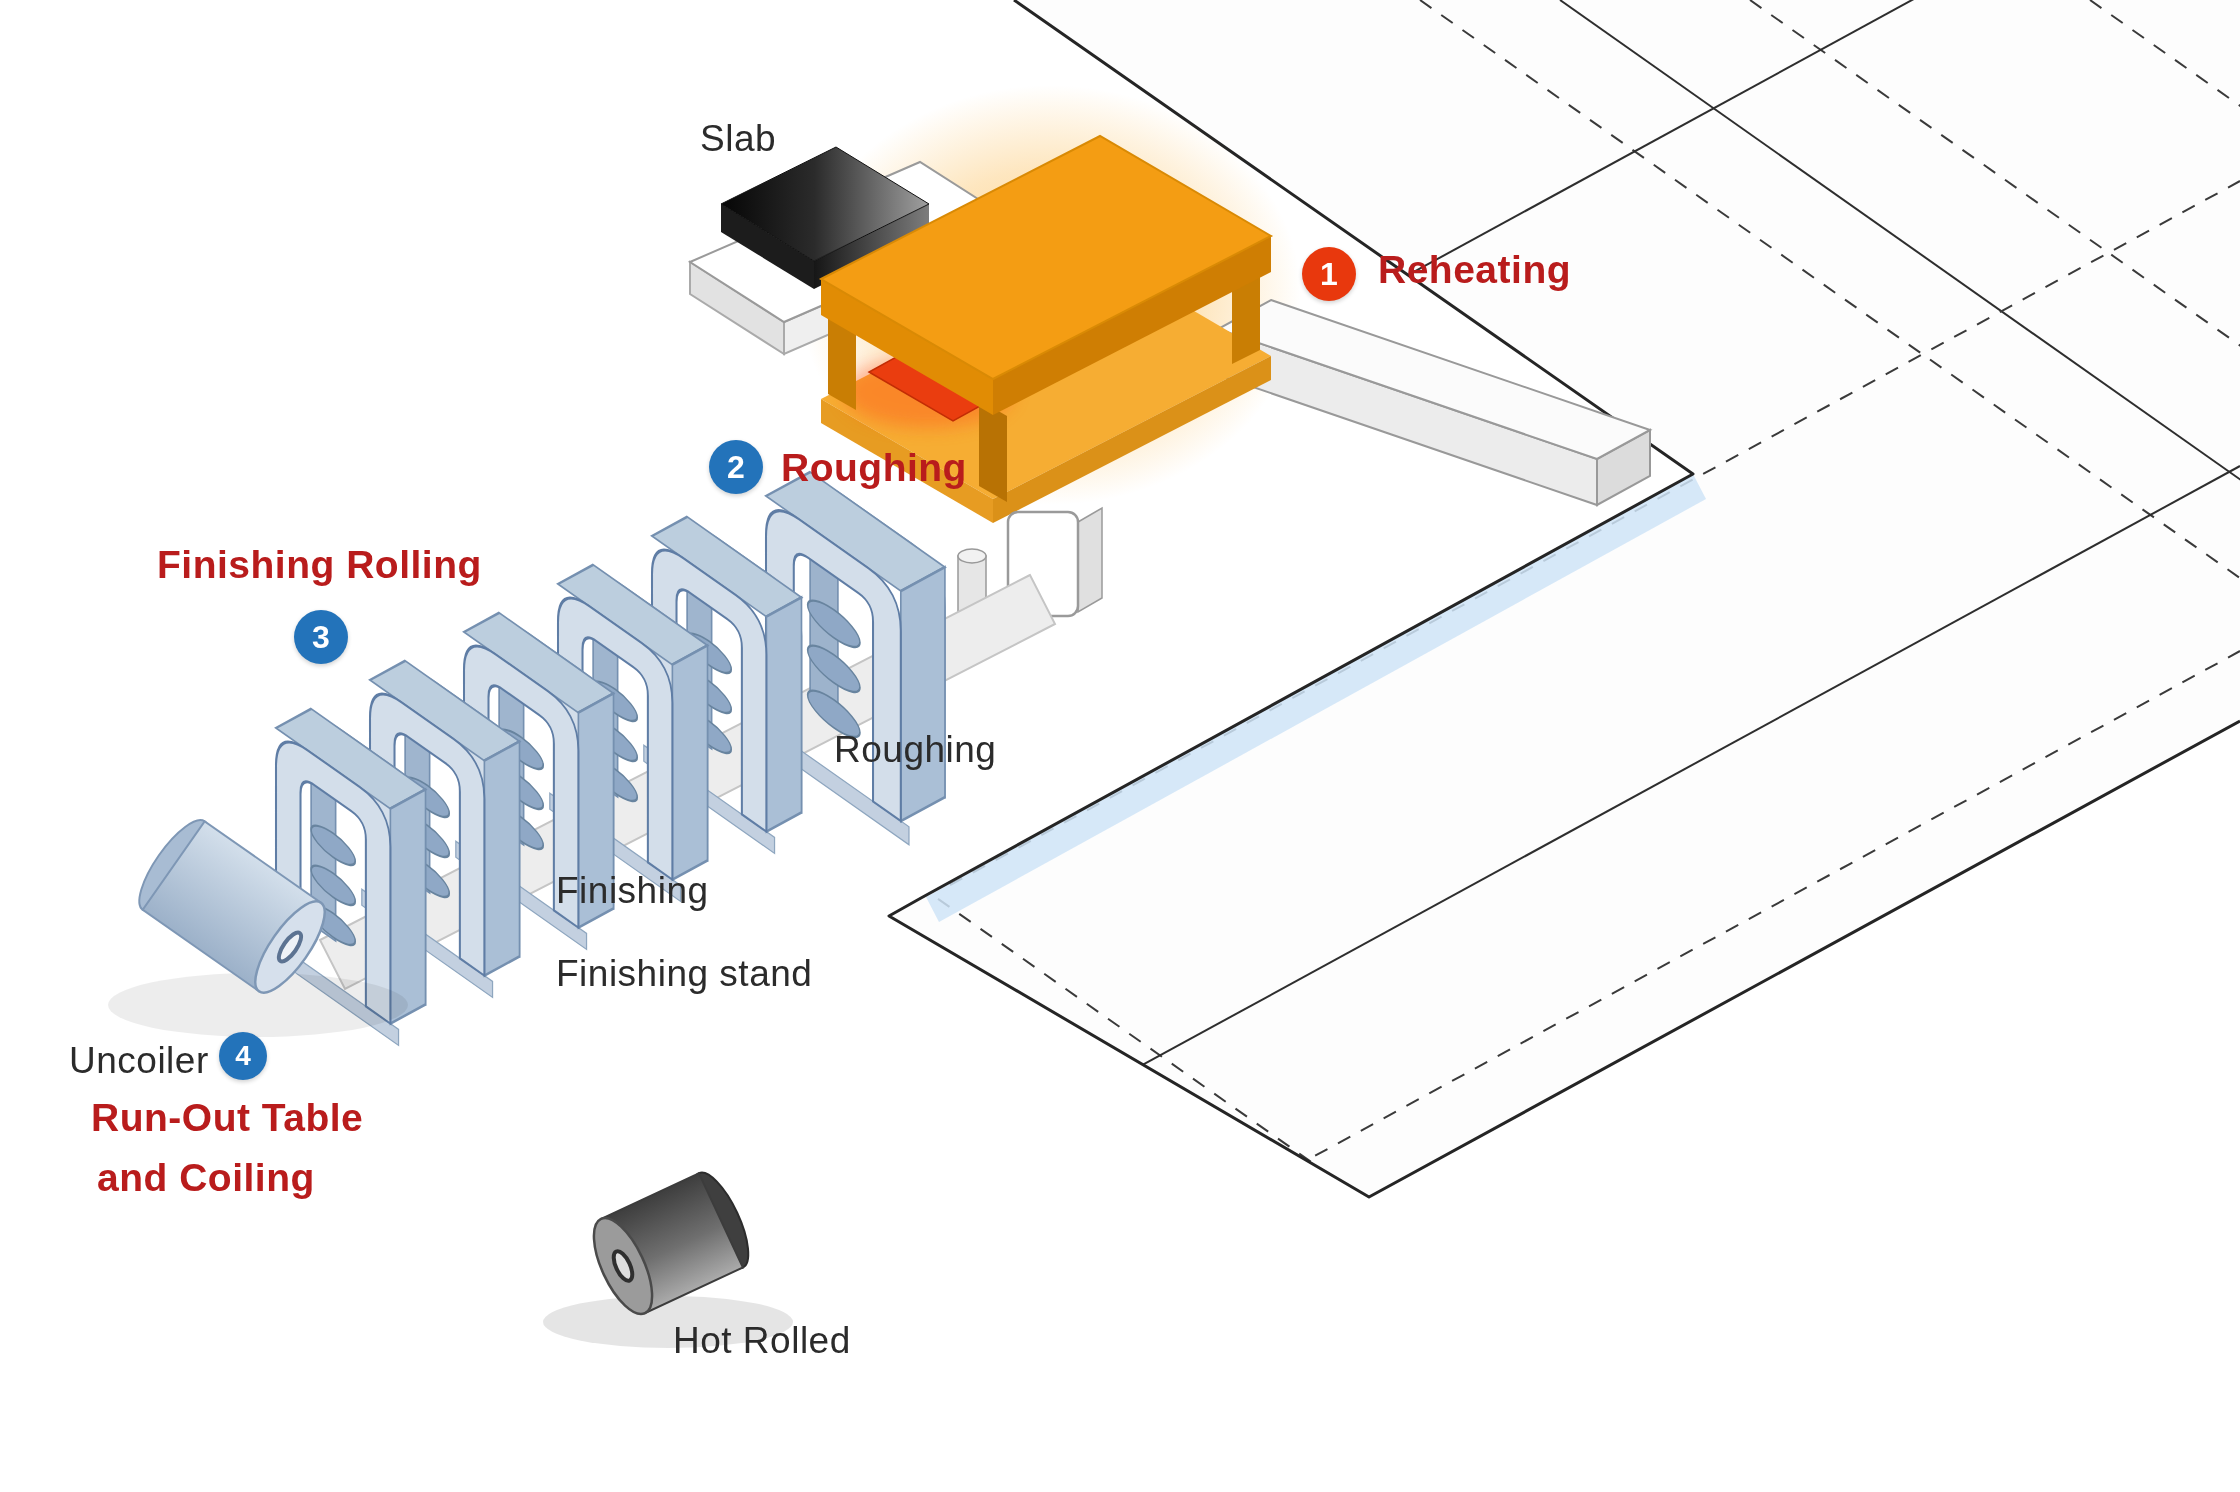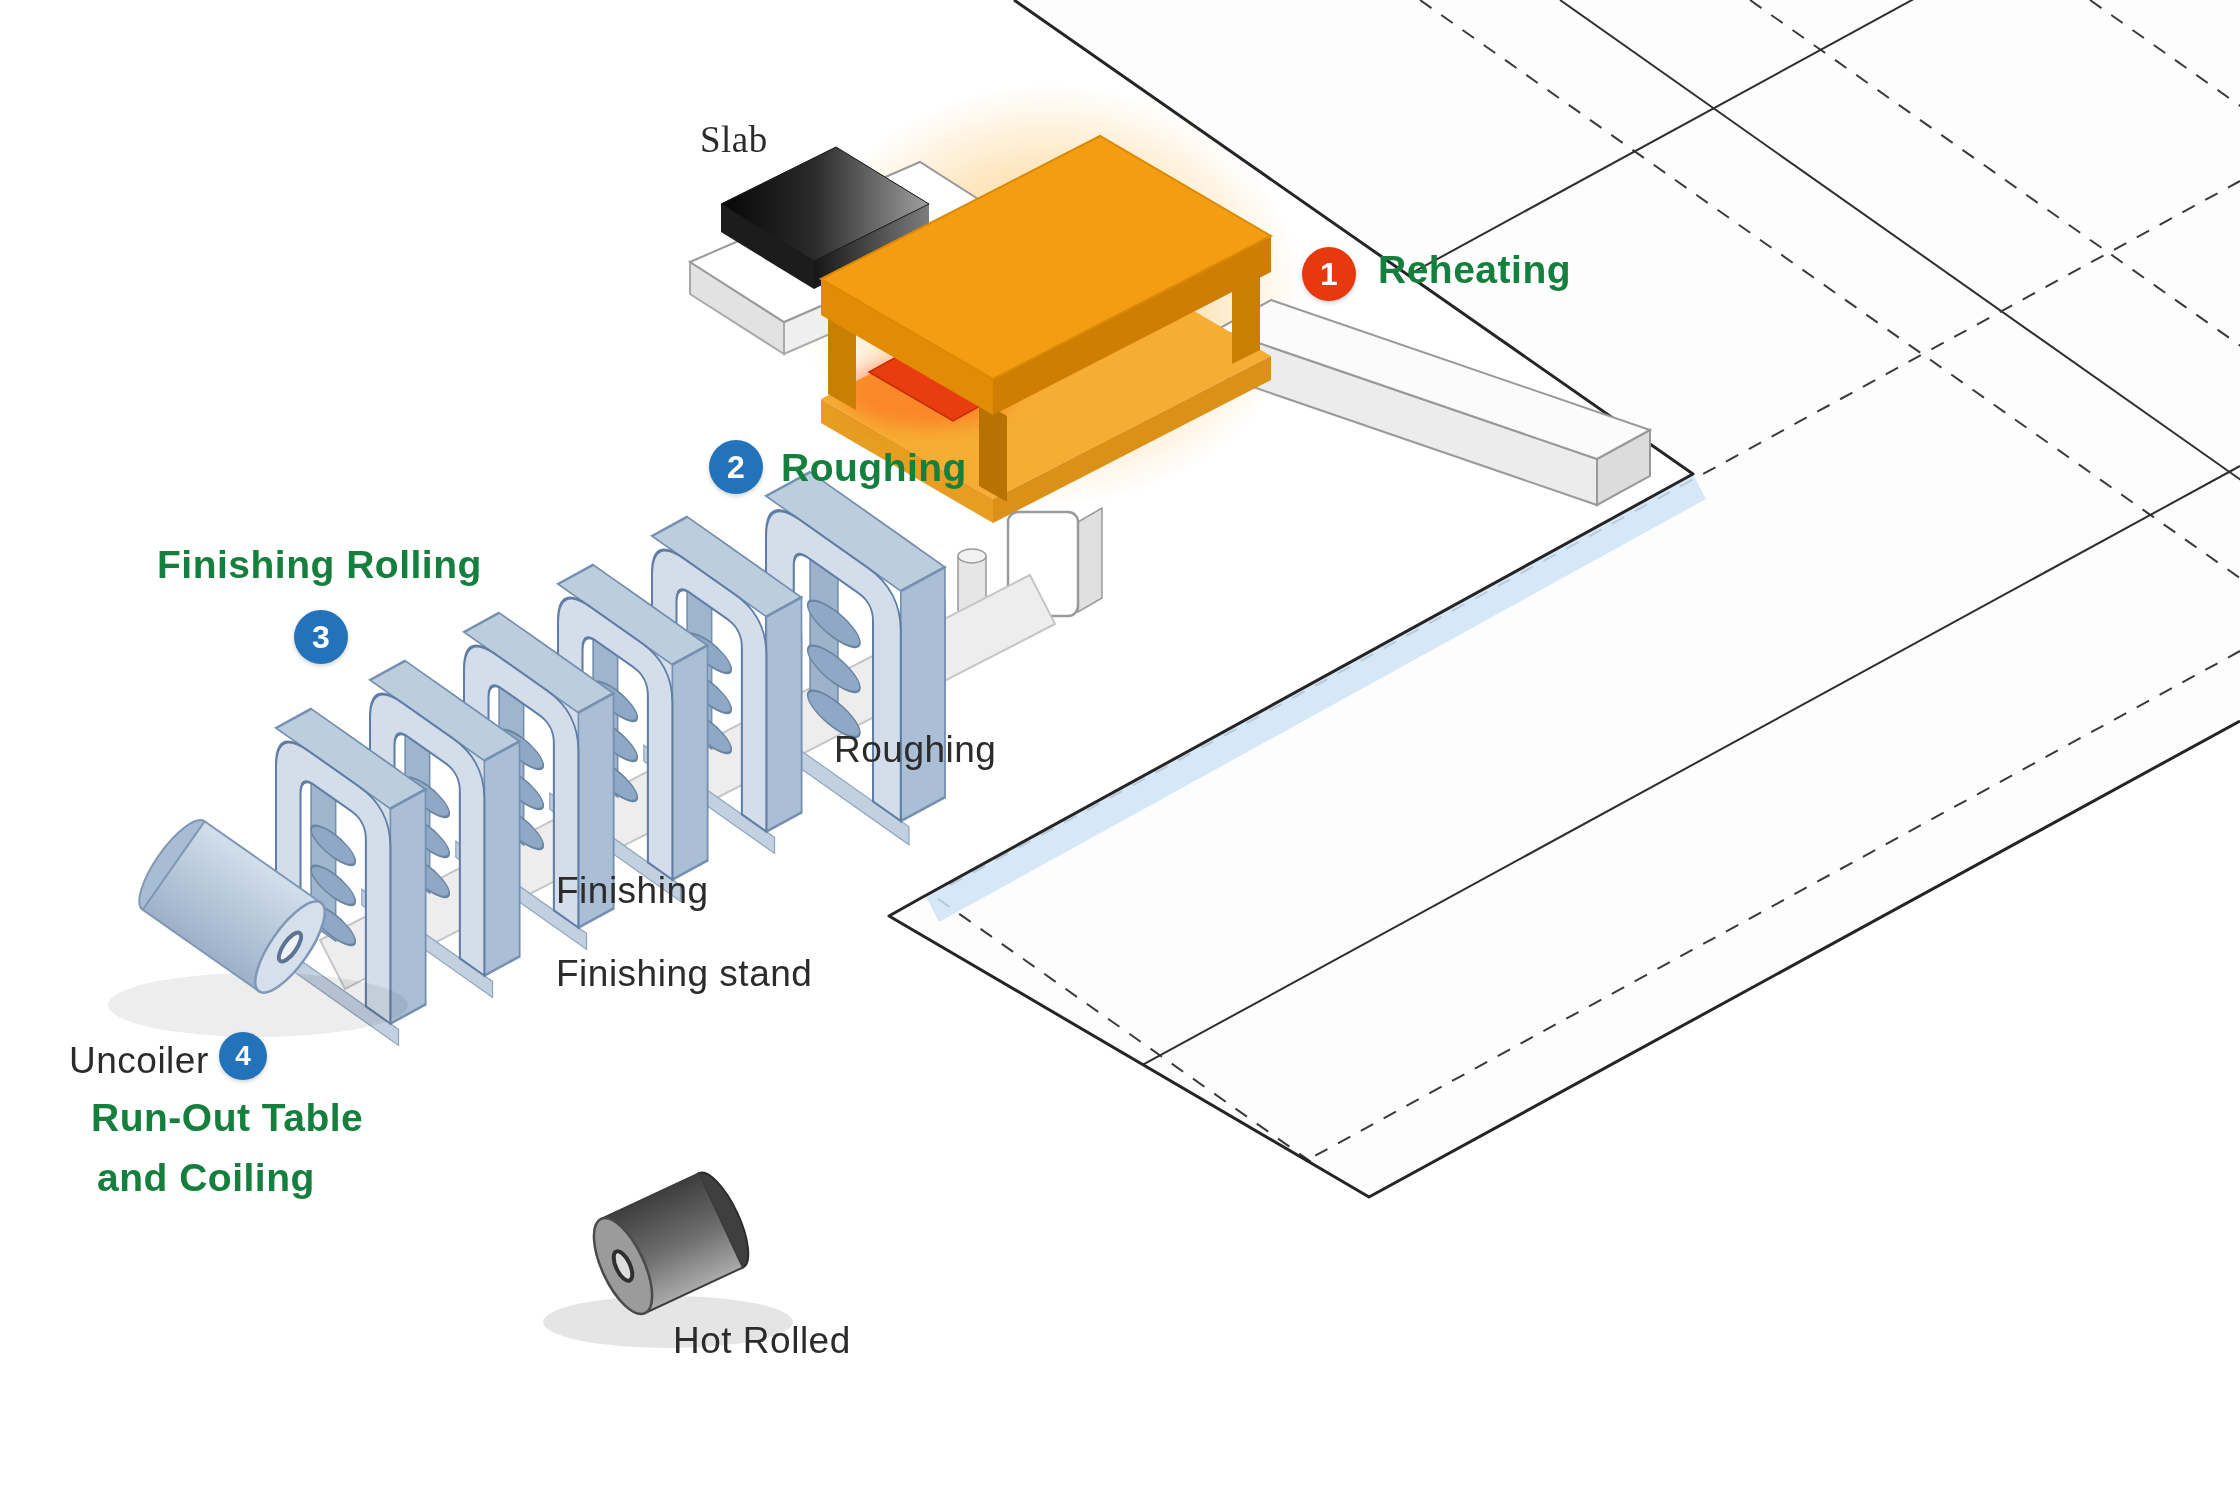--- a/index.html
+++ b/index.html
@@ -1,20 +1,20 @@
 <!DOCTYPE html>
 <html><head>
 <meta charset="utf-8">
 <style>
   html,body{margin:0;padding:0;background:#fff;}
   .canvas{position:relative;width:2240px;height:1492px;background:#ffffff;overflow:hidden;
           font-family:"Liberation Sans",sans-serif;}
   .canvas svg{position:absolute;left:0;top:0;}
   .lbl{position:absolute;font-size:37px;color:#2b2b2b;white-space:nowrap;letter-spacing:.5px;}
-  .lbl-red{font-weight:700;color:#15803d;font-size:39px;}
+  .lbl-red{font-weight:700;color:#b91c1c;font-size:39px;}
   .badge{position:absolute;width:54px;height:54px;border-radius:50%;color:#fff;font-weight:700;
          font-size:32px;display:flex;align-items:center;justify-content:center;
          box-shadow:0 2px 4px rgba(0,0,0,.18);}
   .badge-sm{width:48px;height:48px;font-size:28px;}
   .badge-red{background:#e8380d;}
   .badge-blue{background:#2373ba;}
 </style>
 </head>
 <body>
 
@@ -199,21 +199,21 @@
     <ellipse cx="623" cy="1266" rx="21" ry="52" fill="#9b9b9b" stroke="#4a4a4a" stroke-width="2.5"></ellipse>
     <ellipse cx="623" cy="1266" rx="7" ry="16" fill="#dddddd" stroke="#2f2f2f" stroke-width="4"></ellipse>
   </g>
 </svg>
 
 <div class="badge badge-red" style="left:1302px;top:247px;">1</div>
 <div class="badge badge-blue" style="left:709px;top:440px;">2</div>
 <div class="badge badge-blue" style="left:294px;top:610px;">3</div>
 <div class="badge badge-blue badge-sm" style="left:219px;top:1032px;">4</div>
 
-<div class="lbl" style="left:700px;top:118px;font-family:Liberation Serif, serif;">Slab</div>
+<div class="lbl" style="left:700px;top:118px;">Slab</div>
 <div class="lbl lbl-red" style="left:1378px;top:248px;">Reheating</div>
 <div class="lbl lbl-red" style="left:781px;top:446px;">Roughing</div>
 <div class="lbl lbl-red" style="left:157px;top:543px;text-align:right;">Finishing Rolling</div>
 <div class="lbl" style="left:834px;top:729px;">Roughing</div>
 <div class="lbl" style="left:556px;top:870px;">Finishing</div>
 <div class="lbl" style="left:556px;top:953px;">Finishing stand</div>
 <div class="lbl" style="left:69px;top:1040px;">Uncoiler</div>
 <div class="lbl lbl-red" style="left:91px;top:1096px;">Run-Out Table</div>
 <div class="lbl lbl-red" style="left:97px;top:1156px;">and Coiling</div>
 <div class="lbl" style="left:646px;top:1320px;margin-left:27px;">Hot Rolled</div>

